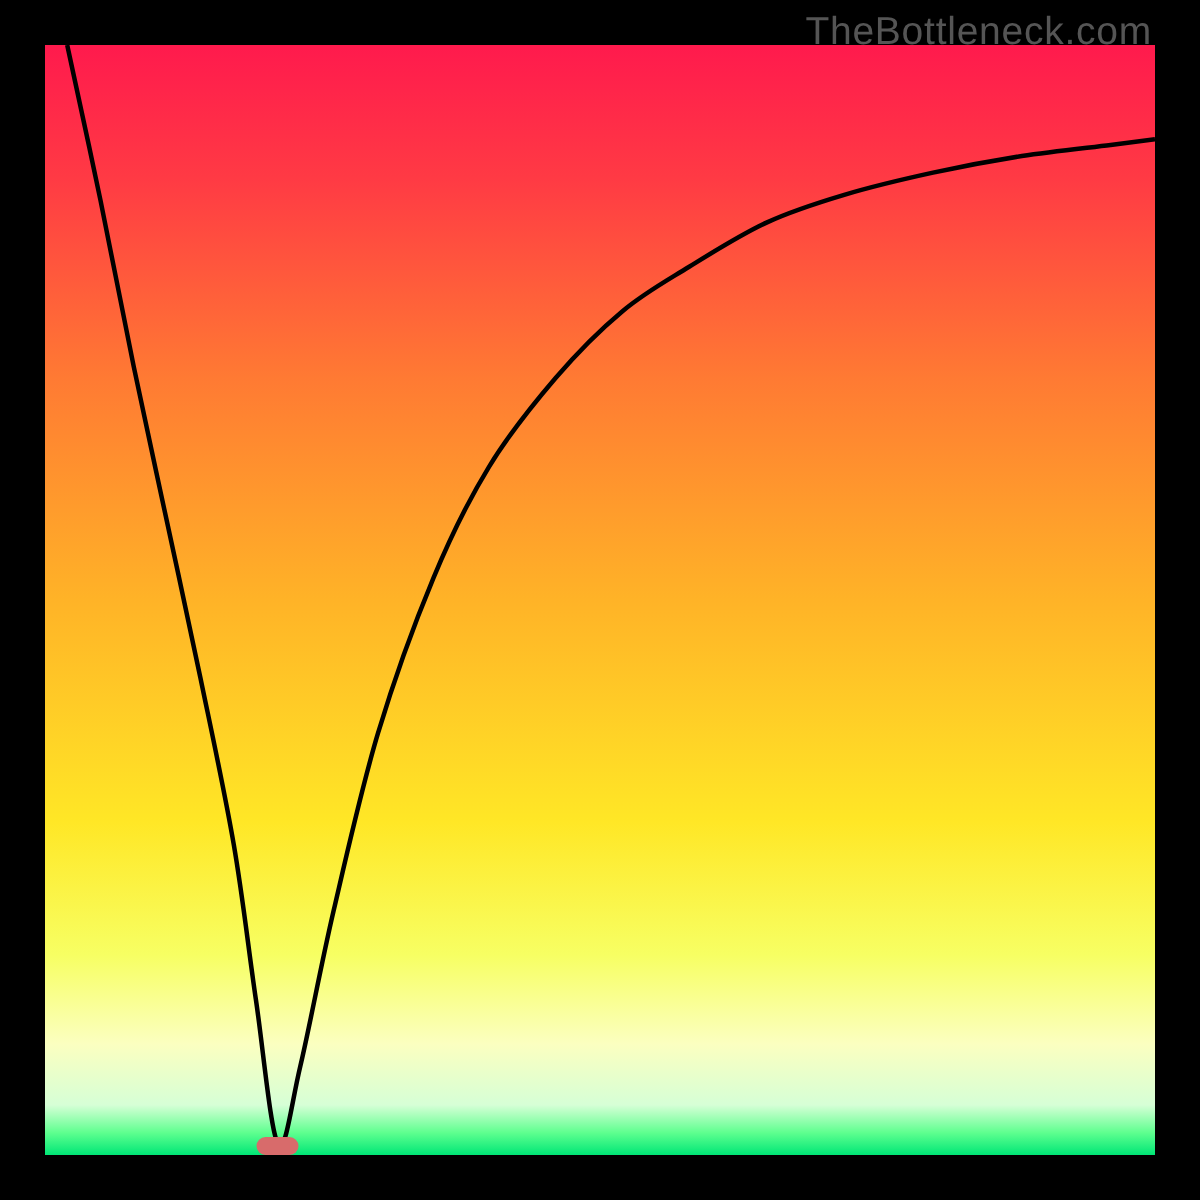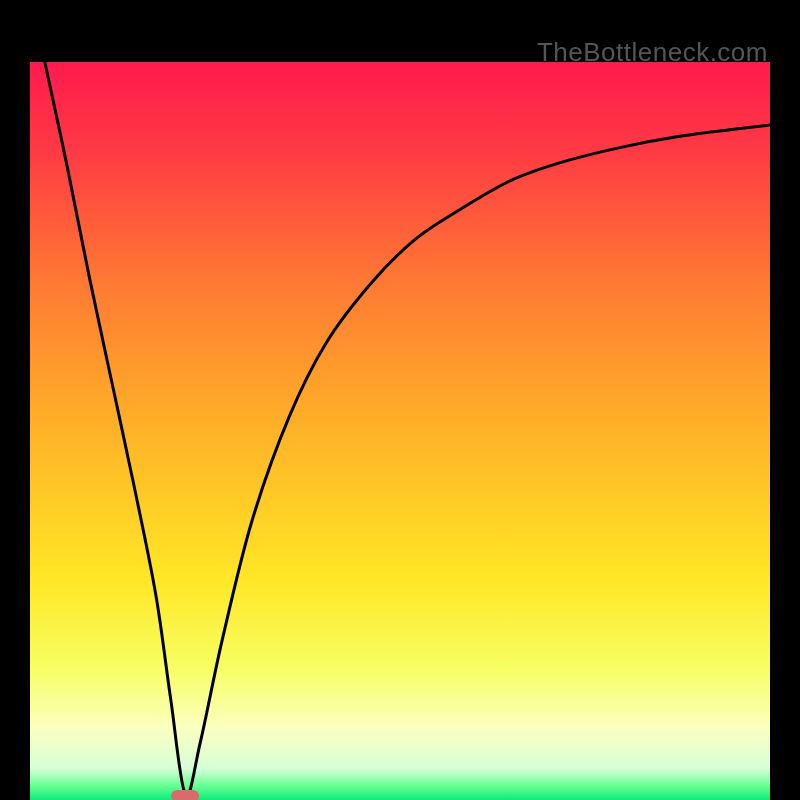--- a/index.html
+++ b/index.html
@@ -9,21 +9,20 @@
     height: 800px;
     background: #000;
     overflow: hidden;
     font-family: Arial, Helvetica, sans-serif;
   }
   .frame {
     position: relative;
     width: 800px;
     height: 563px;
     background: #000;
-    margin-top: 32px;
   }
   .plot-area {
     position: absolute;
     left: 30px;
     top: 30px;
     width: 740px;
     height: 740px;
   }
   .gradient-bg {
     position: absolute;

